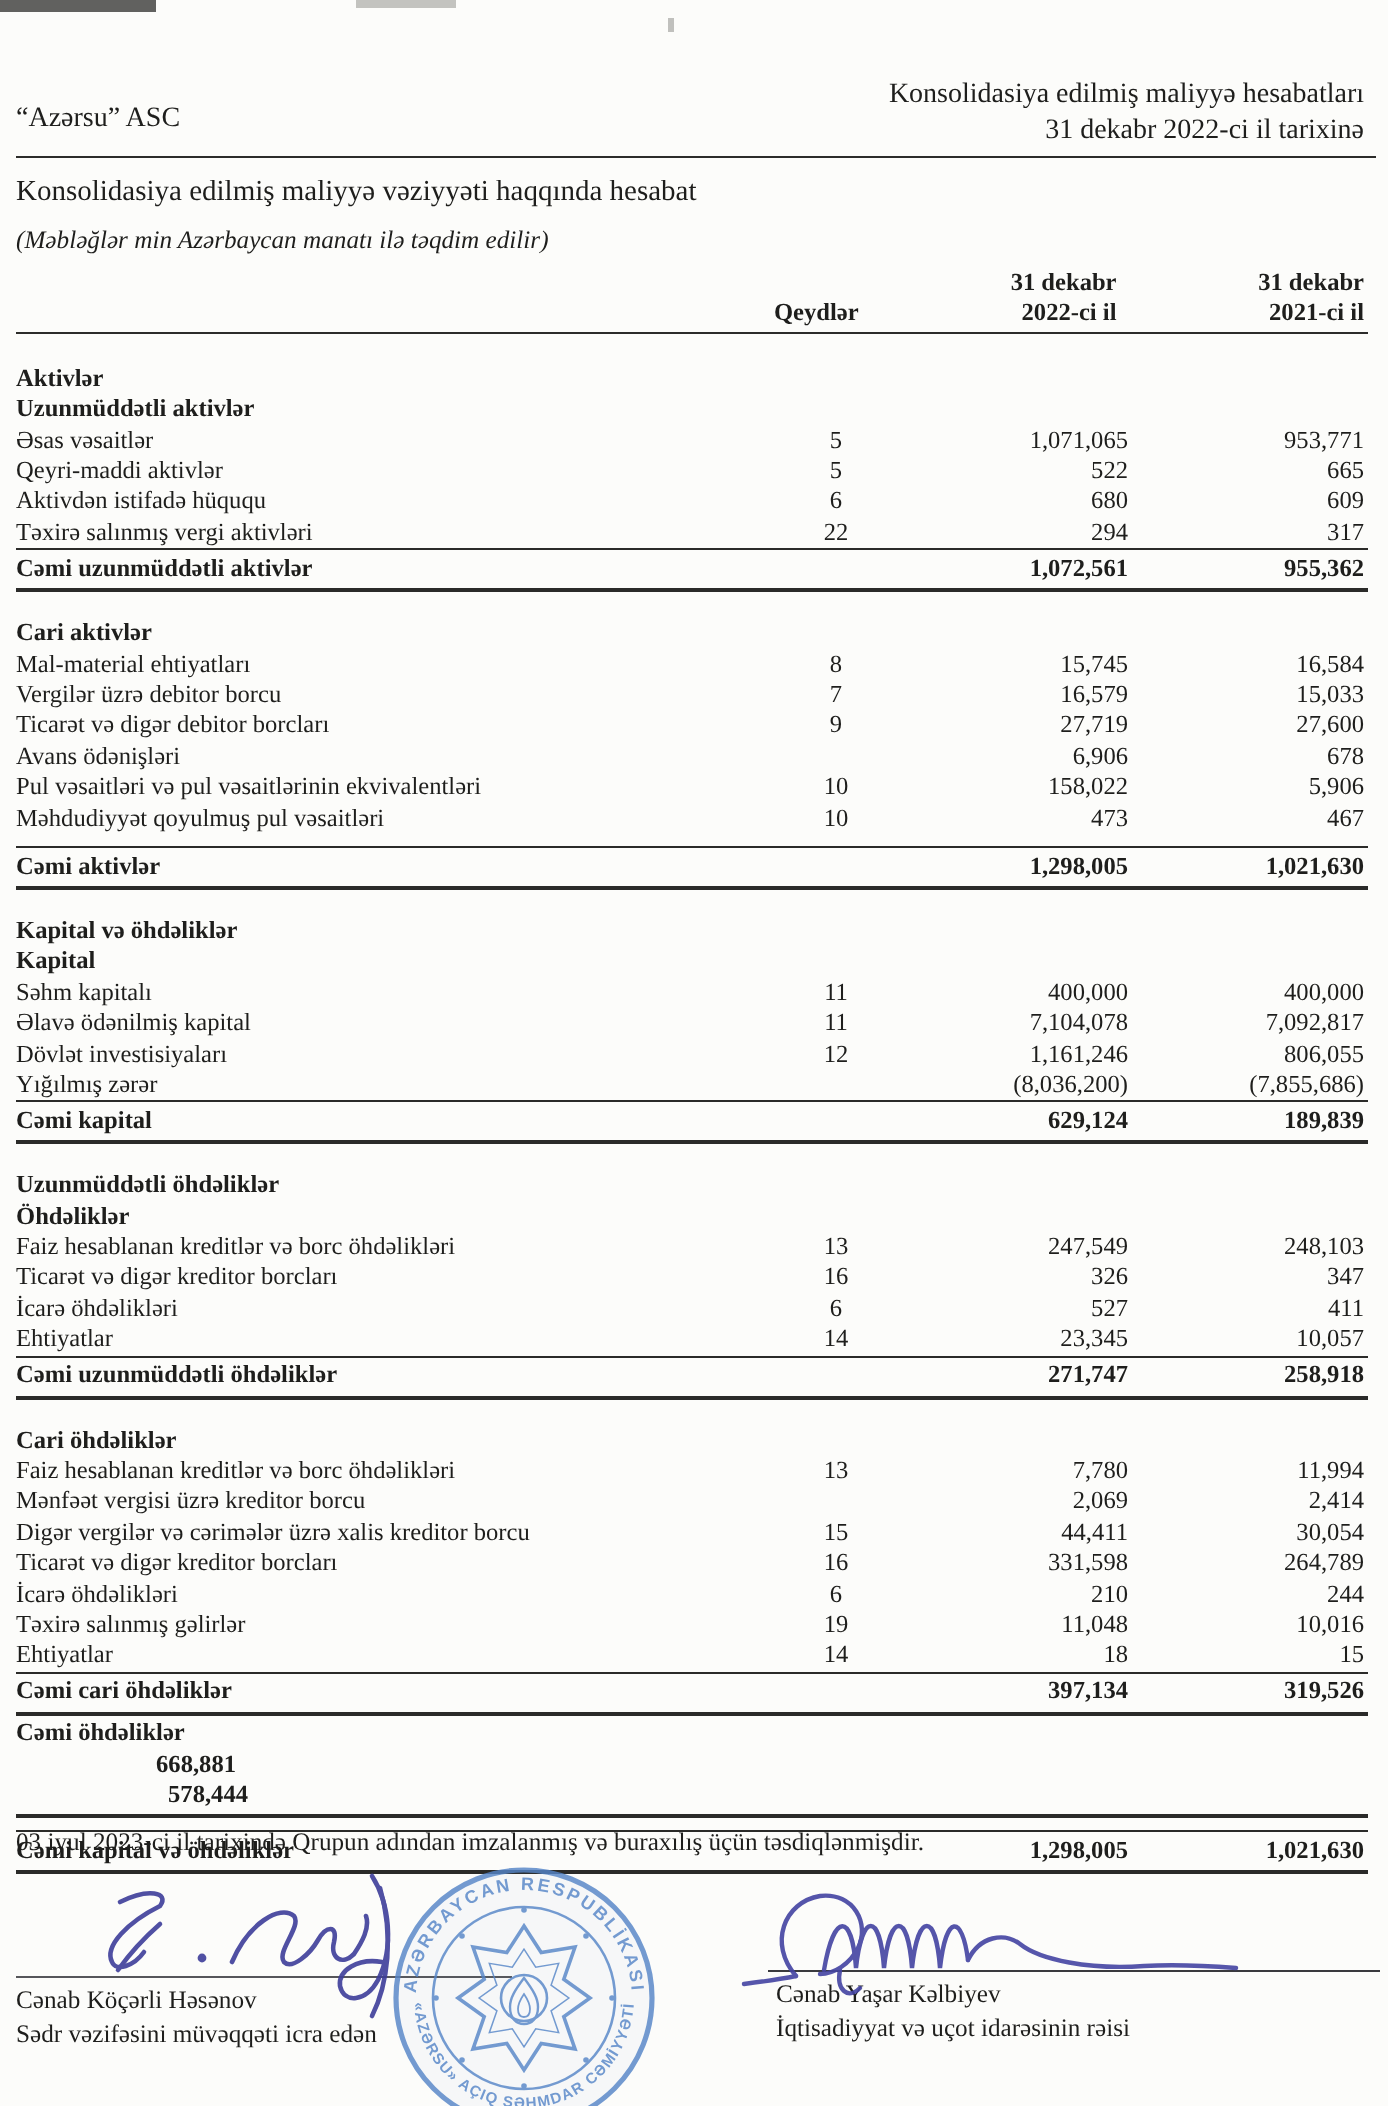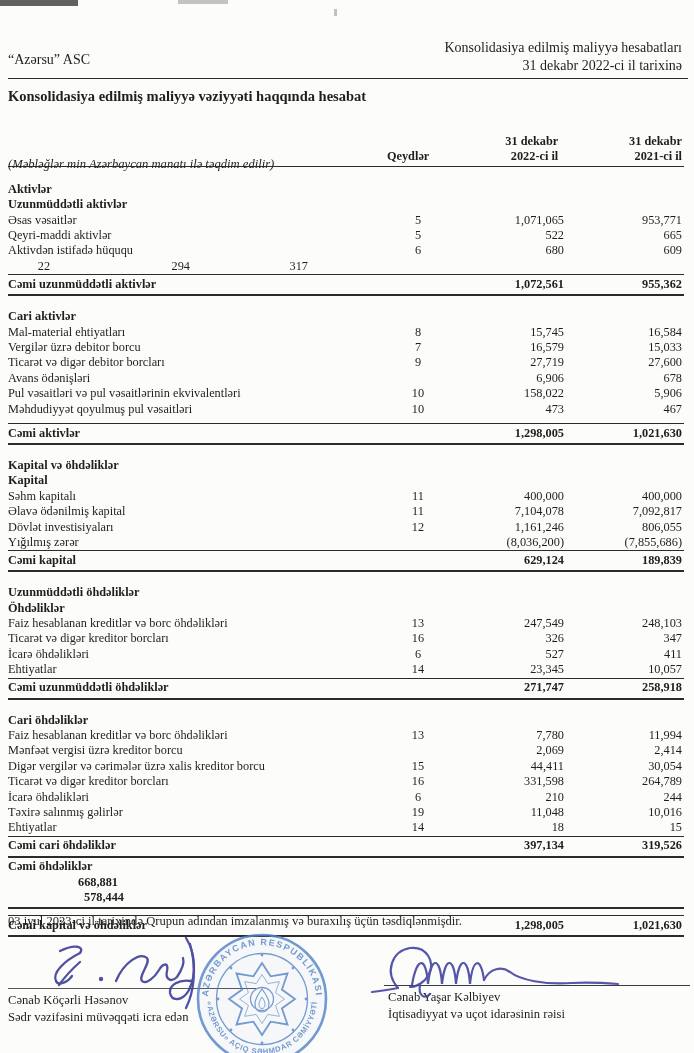--- a/index.html
+++ b/index.html
@@ -12,22 +12,22 @@
   .abs{position:absolute;}
   
   .art1{left:0;top:0;width:78px;height:6px;background:#454543;opacity:.85;}
   .art2{left:178px;top:0;width:50px;height:4px;background:#b4b4b0;opacity:.8;}
   .art3{left:334px;top:9px;width:3px;height:7px;background:#8e8e8a;opacity:.55;}
 
   
   .hdr-left{left:8px;top:52px;font-size:14px;}
   .hdr-right{right:12px;top:39px;text-align:right;font-size:14px;line-height:17.5px;}
   .hdr-rule{left:8px;top:78px;width:680px;border-top:1.6px solid #2c2c2a;}
-  .doc-title{left:8px;top:88px;font-size:14.5px;font-weight:bold;}
-  .doc-subtitle{left:8px;top:113px;font-size:12.6px;font-style:italic;margin-top:44px;}
+  .doc-title{left:8px;top:88px;font-size:14.5px;font-weight:normal;}
+  .doc-subtitle{left:8px;top:113px;font-size:12.6px;font-style:italic;}
 
   
   .fin-table{left:8px;top:134px;width:676px;}
   .t-row{display:flex;align-items:baseline;font-size:12.3px;line-height:15.4px;min-height:15.4px;}
   .c-label{width:374px;padding-right:4px;box-sizing:border-box;}
   .c-notes{width:72px;text-align:center;}
   .c-2022{width:112px;text-align:right;padding-right:2px;box-sizing:border-box;}
   .c-2021{width:118px;text-align:right;padding-right:2px;box-sizing:border-box;}
   .t-head .t-row{font-weight:bold;gap:12px;}
   .t-head{border-bottom:1.5px solid #2c2c2a;padding-bottom:1px;}
@@ -103,20 +103,21 @@
         <span class="c-2022">522</span>
         <span class="c-2021">665</span>
       </div>
       <div class="t-row item">
         <span class="c-label">Aktivdən istifadə hüququ</span>
         <span class="c-notes">6</span>
         <span class="c-2022">680</span>
         <span class="c-2021">609</span>
       </div>
       <div class="t-row item">
+        <span class="c-label">Təxirə salınmış vergi aktivləri</span>
         <span class="c-notes">22</span>
         <span class="c-2022">294</span>
         <span class="c-2021">317</span>
       </div>
       <div class="t-row total">
         <span class="c-label">Cəmi uzunmüddətli aktivlər</span>
         <span class="c-notes"></span>
         <span class="c-2022">1,072,561</span>
         <span class="c-2021">955,362</span>
       </div>

